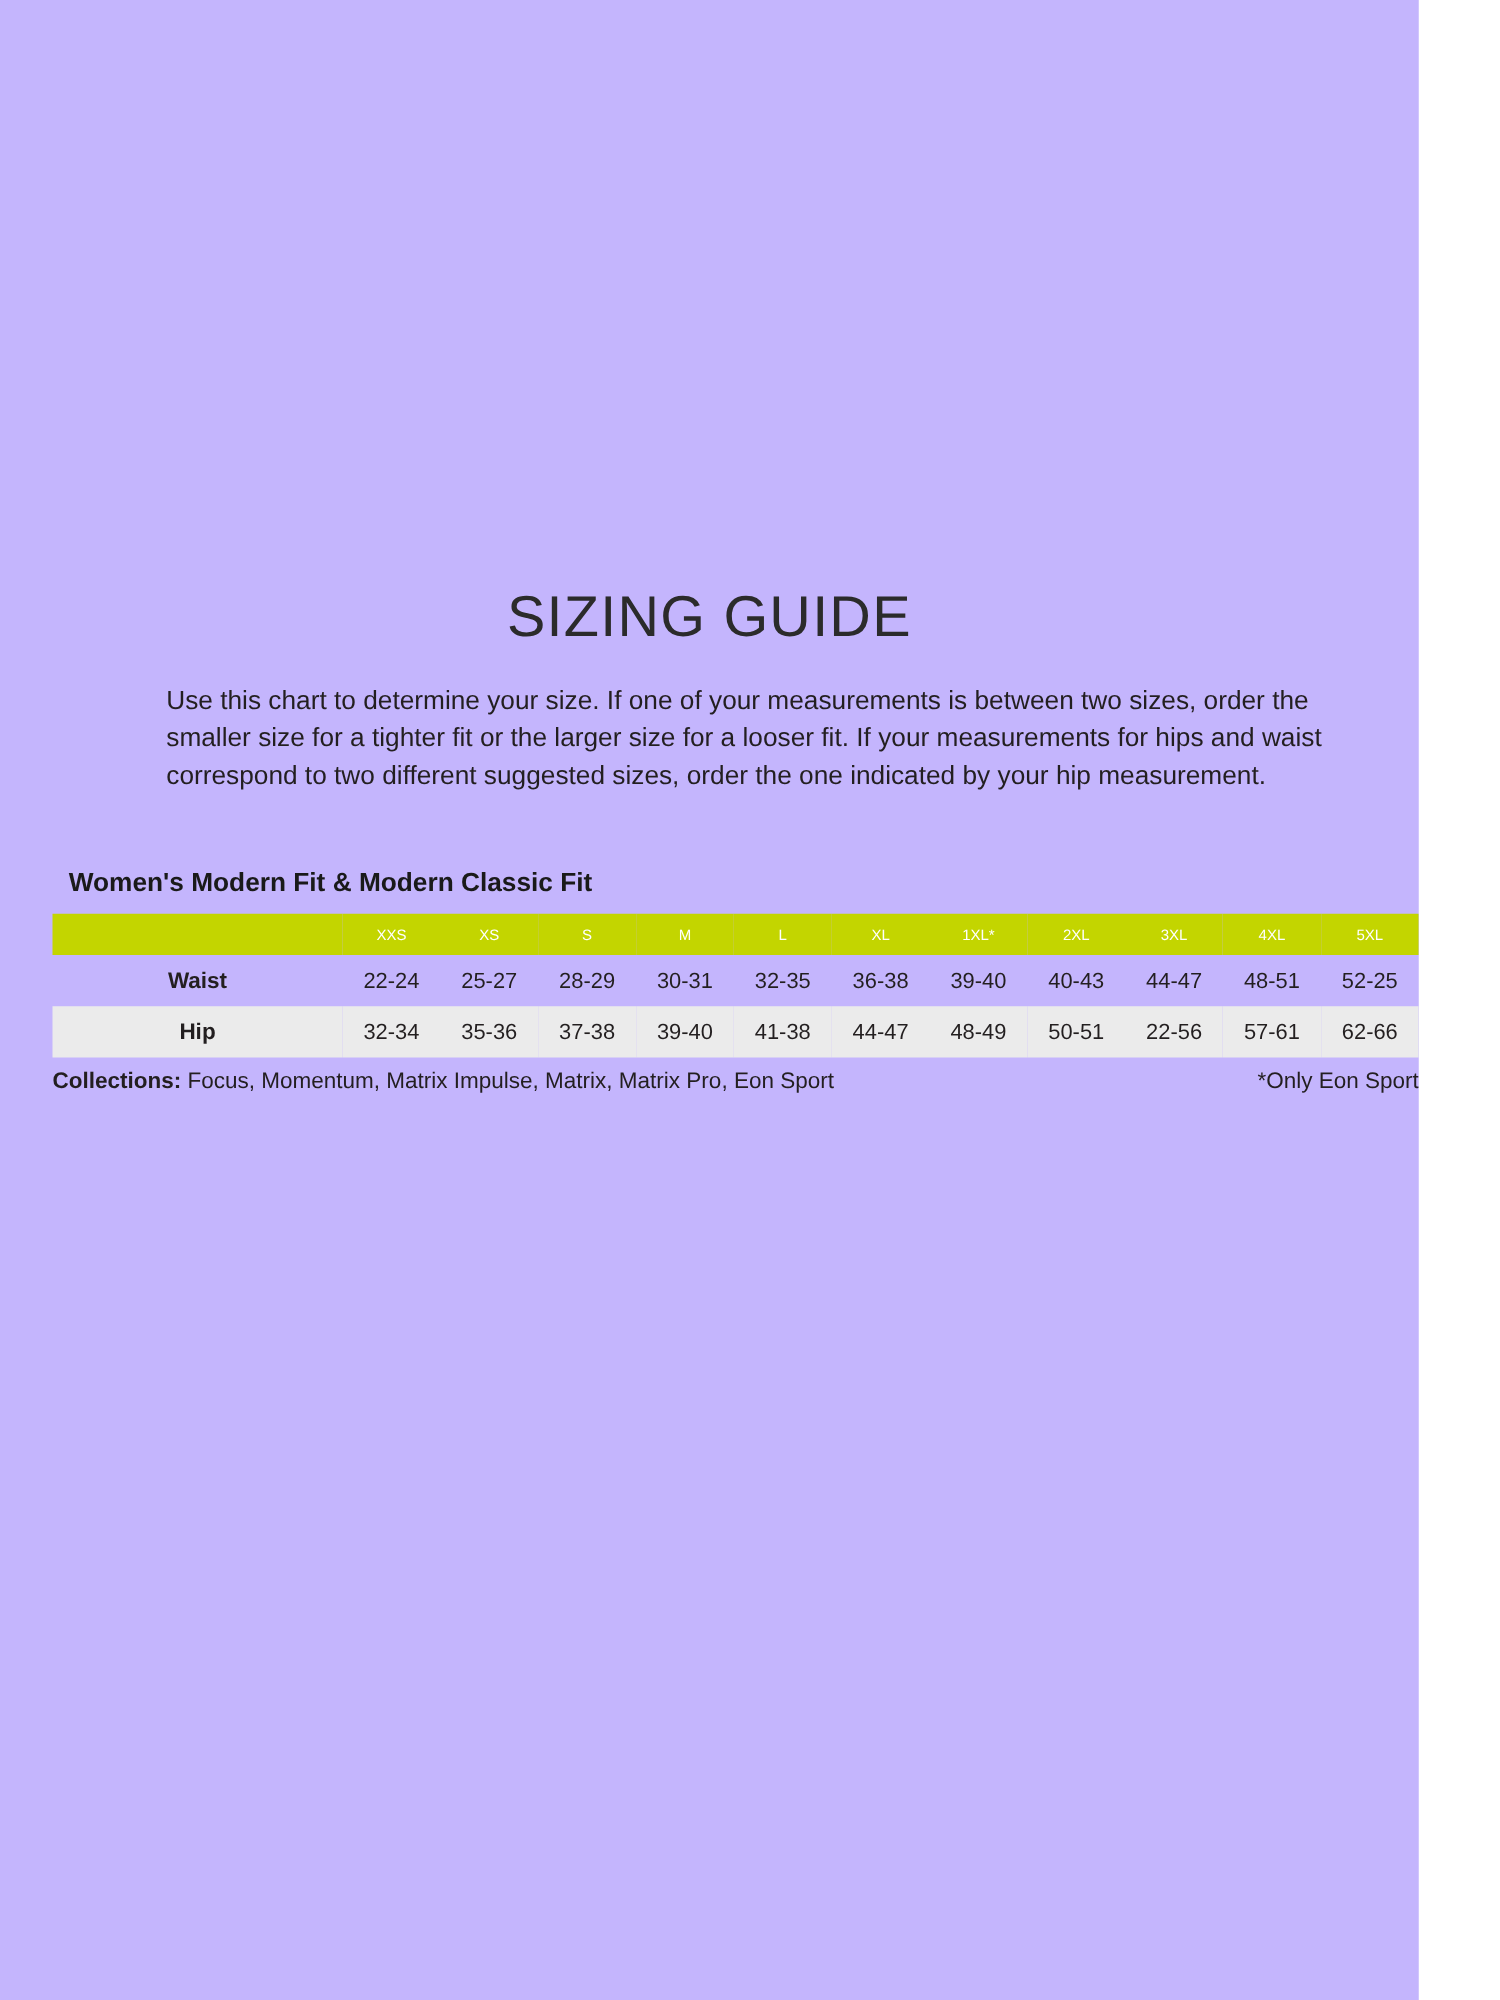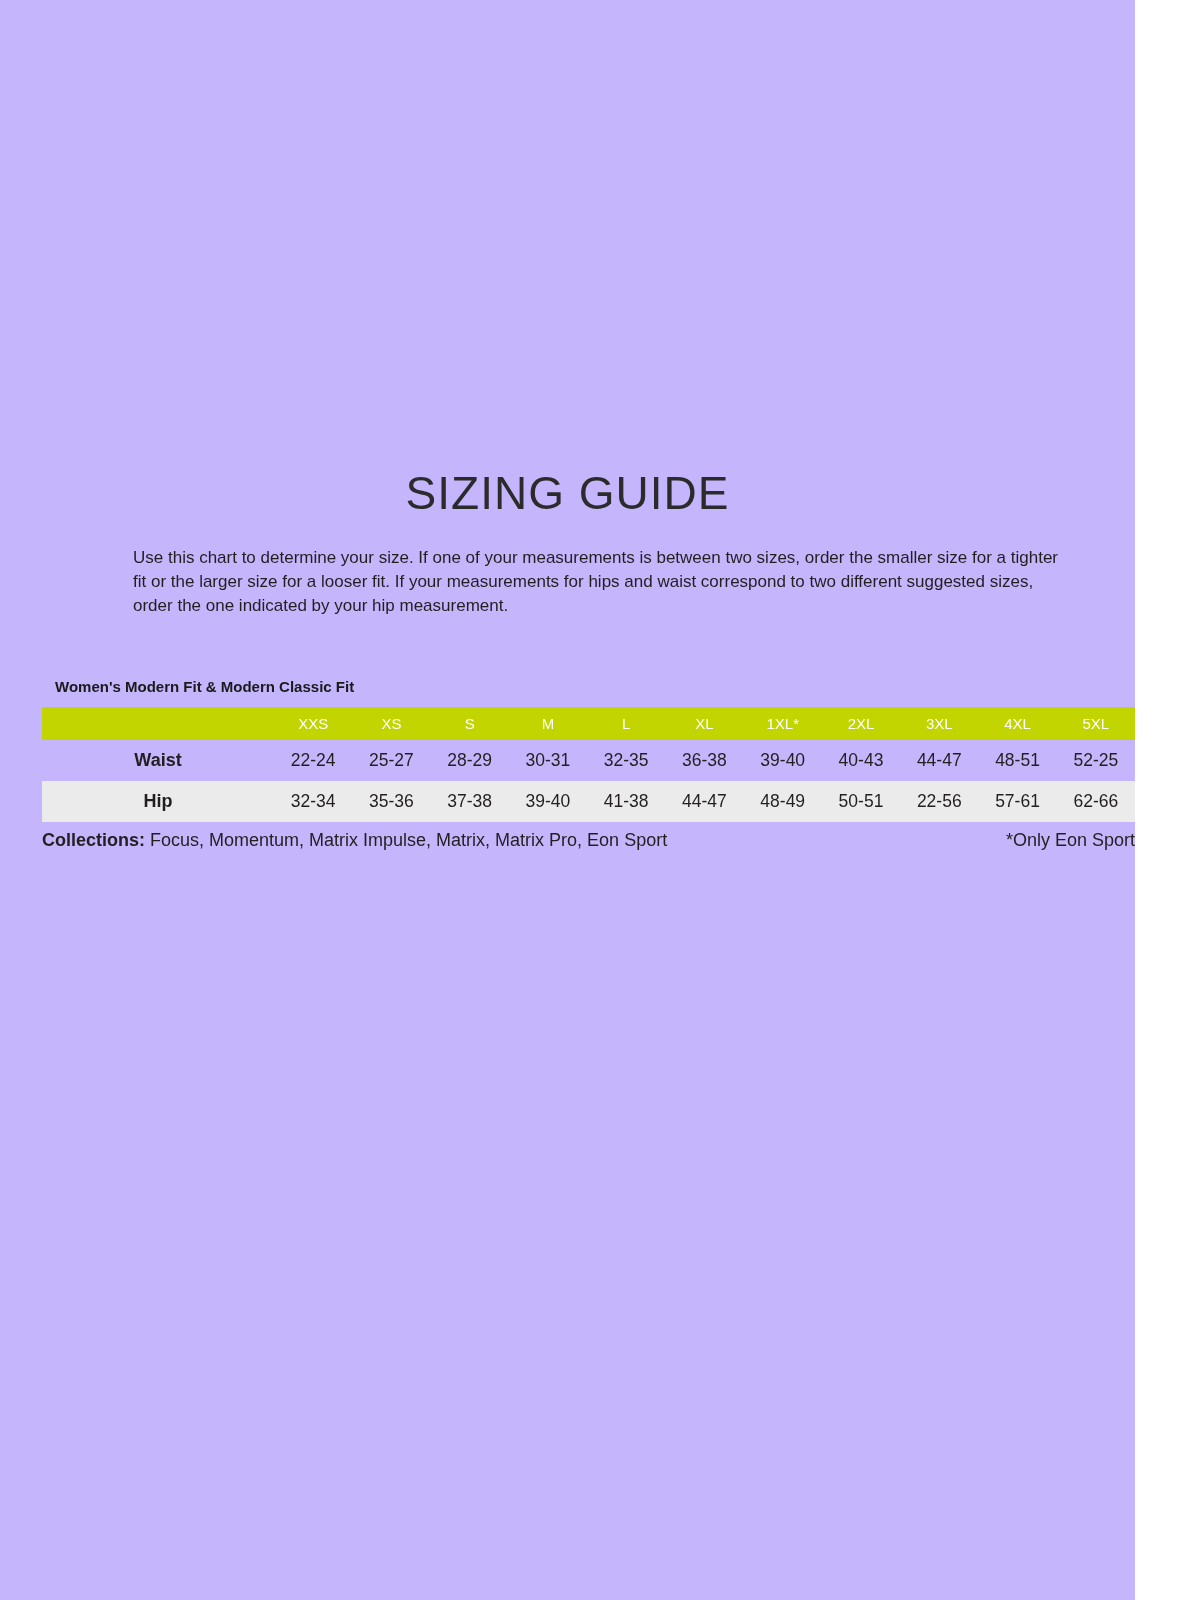--- a/index.html
+++ b/index.html
@@ -20,45 +20,45 @@
     padding-top: 466px;
     text-align: center;
     font-size: 46px;
     font-weight: 400;
     letter-spacing: 1px;
     color: #2b2b2b;
   }
   .intro {
     width: 925px;
     margin: 26px 0 0 133px;
-    font-size: 17px;
+    font-size: 21px;
     line-height: 1.42;
     color: #231f20;
   }
   .section-title {
     margin: 60px 0 0 55px;
-    font-size: 15px;
+    font-size: 21px;
     font-weight: bold;
     color: #1a1a1a;
   }
   .size-table {
     width: 1093px;
     margin: 12px 0 0 42px;
     border-collapse: collapse;
     table-layout: fixed;
     text-align: center;
     font-size: 17.5px;
   }
   .size-table col.label-col { width: 232px; }
   .size-table thead th {
     background: #c3d500;
     color: #ffffff;
     font-weight: 500;
     height: 33px;
-    font-size: 15px;
+    font-size: 12px;
     padding: 0;
     margin-top: 32px;
   }
   .size-table tbody td {
     height: 41px;
     padding: 0;
     color: #231f20;
   }
   .size-table tbody tr.alt td {
     background: #ebebeb;

